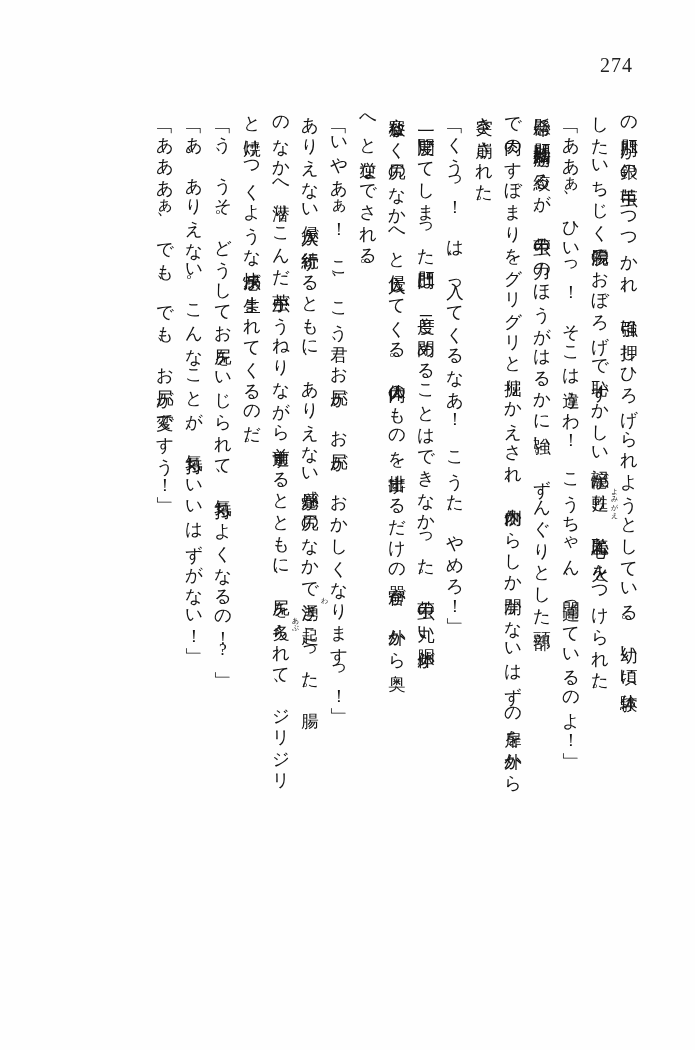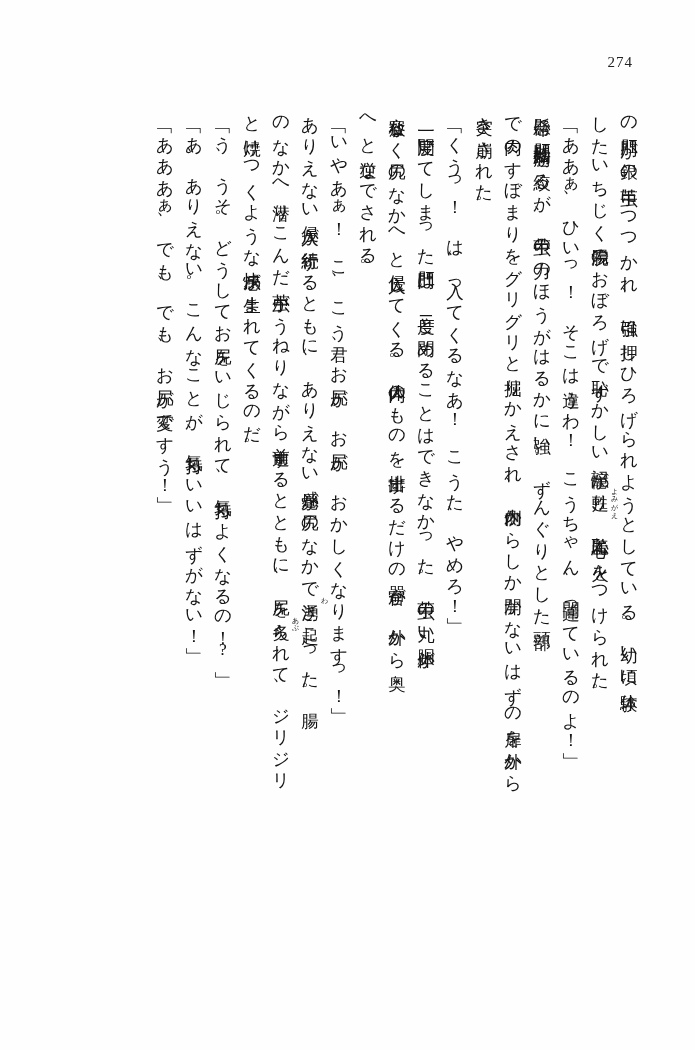--- a/index.html
+++ b/index.html
@@ -17,21 +17,21 @@
   }
   .page {
     position: absolute;
     inset: 0;
     background: #fefefe;
   }
   .page-number {
     position: absolute;
     top: 54px;
     right: 62px;
-    font-size: 15px;
+    font-size: 20px;
     letter-spacing: 1px;
     color: #222;
     font-family: "Liberation Serif", "DejaVu Serif", serif;
   }
   .text-body {
     position: absolute;
     top: 104px;
     right: 58px;
     left: 58px;
     bottom: 62px;

